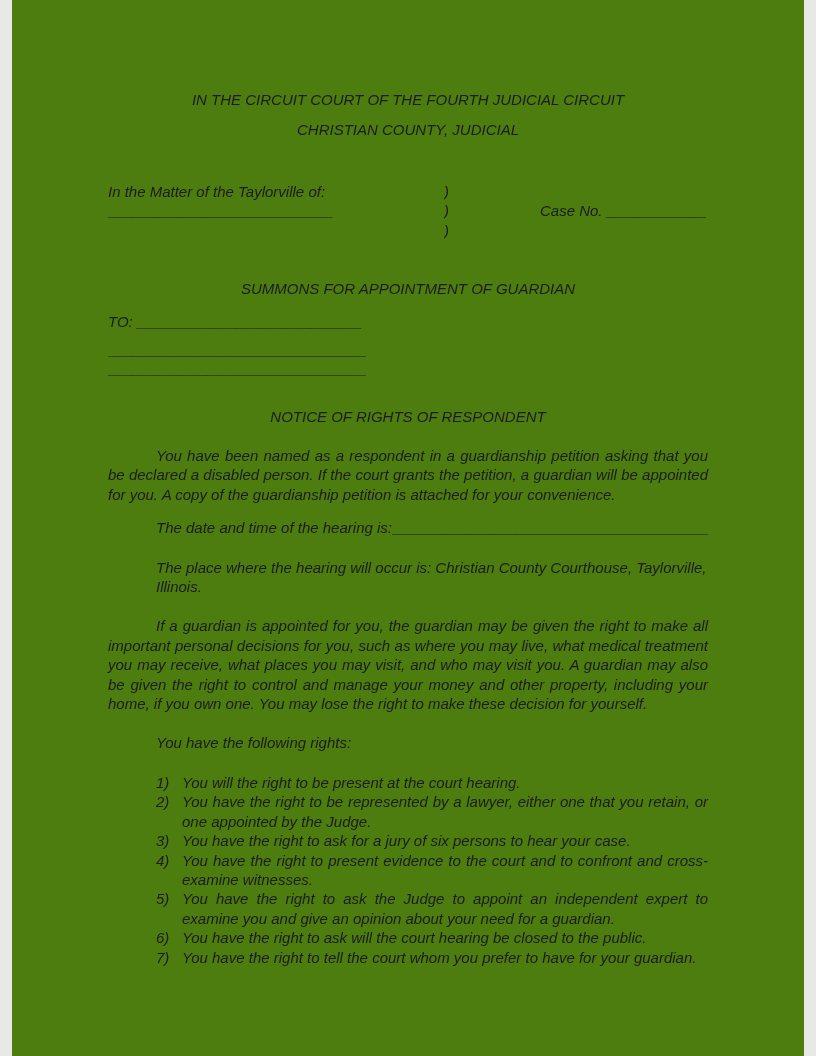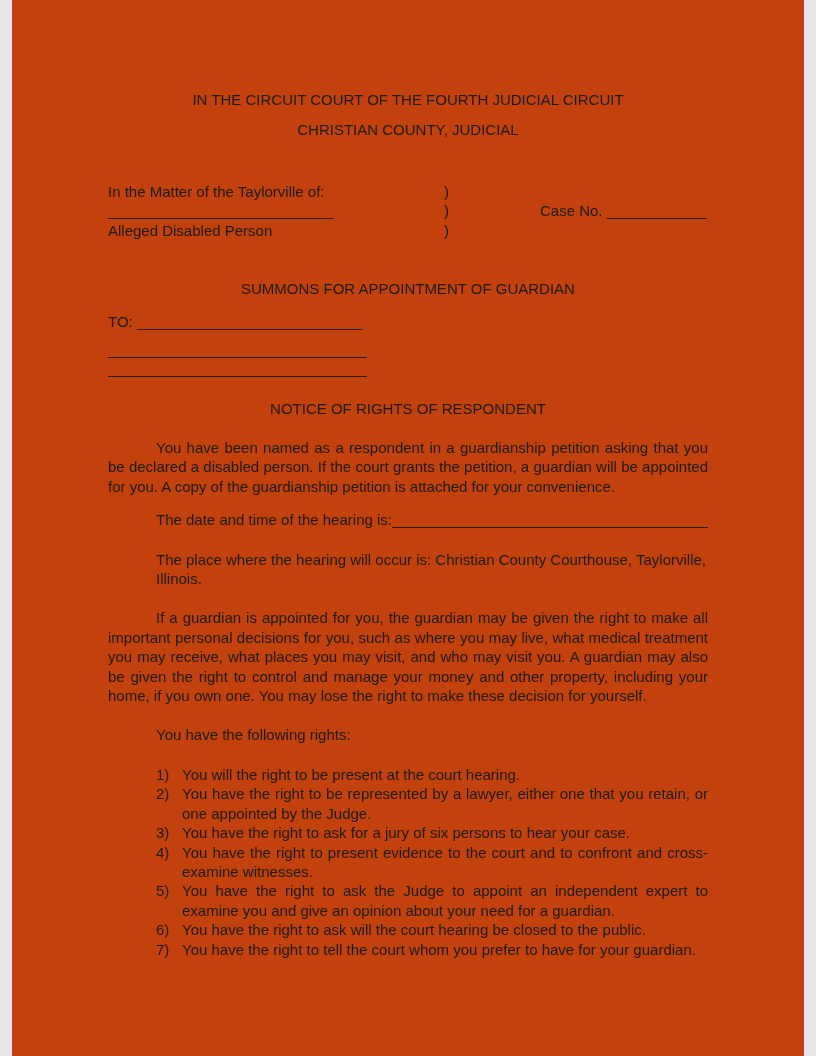--- a/index.html
+++ b/index.html
@@ -1,36 +1,37 @@
 <!DOCTYPE html>
 <html><head>
 <meta charset="utf-8">
 <style>
   * { margin: 0; padding: 0; box-sizing: border-box; }
   html, body { background: #e8e8e8; }
   .page {
     width: 792px;
     height: 1056px;
     margin: 0 auto;
-    background: #c2410c;
+    background: #4d7c0f;
     color: #1c1c1c;
     font-family: "Liberation Sans", "DejaVu Sans", sans-serif;
     font-size: 15px;
     line-height: 19.4px;
     padding: 90px 96px 40px 96px;
     overflow: hidden;
     position: relative;
+    font-style: italic;
   }
   .center { text-align: center; }
   .mt-11 { margin-top: 11px; }
   .mt-42 { margin-top: 42px; }
   .mt-39 { margin-top: 39px; }
   .mt-14 { margin-top: 14px; }
   .mt-8  { margin-top: 8px; }
-  .mt-18 { margin-top: 20px; }
+  .mt-18 { margin-top: 28px; }
   .mt-19 { margin-top: 14px; }
   .mt-20 { margin-top: 20px; }
 
   .caption-row { display: flex; flex-direction: row; }
   .caption-left { width: 336px; }
   .caption-paren-col { width: 96px; }
   .caption-right { flex: 1; }
   .caption-left div, .caption-paren-col div, .caption-right div {
     height: 19.4px; white-space: nowrap; overflow: hidden;
   }
@@ -67,21 +68,20 @@
 
 <div class="page">
 
   <div class="center">IN THE CIRCUIT COURT OF THE FOURTH JUDICIAL CIRCUIT</div>
   <div class="center mt-11">CHRISTIAN COUNTY, JUDICIAL</div>
 
   <div class="caption-row mt-42">
     <div class="caption-left">
       <div>In the Matter of the Taylorville of:</div>
       <div>___________________________</div>
-      <div>Alleged Disabled Person</div>
     </div>
     <div class="caption-paren-col">
       <div>)</div>
       <div>)</div>
       <div>)</div>
     </div>
     <div class="caption-right">
       <div></div>
       <div>Case No. ____________</div>
       <div></div>

